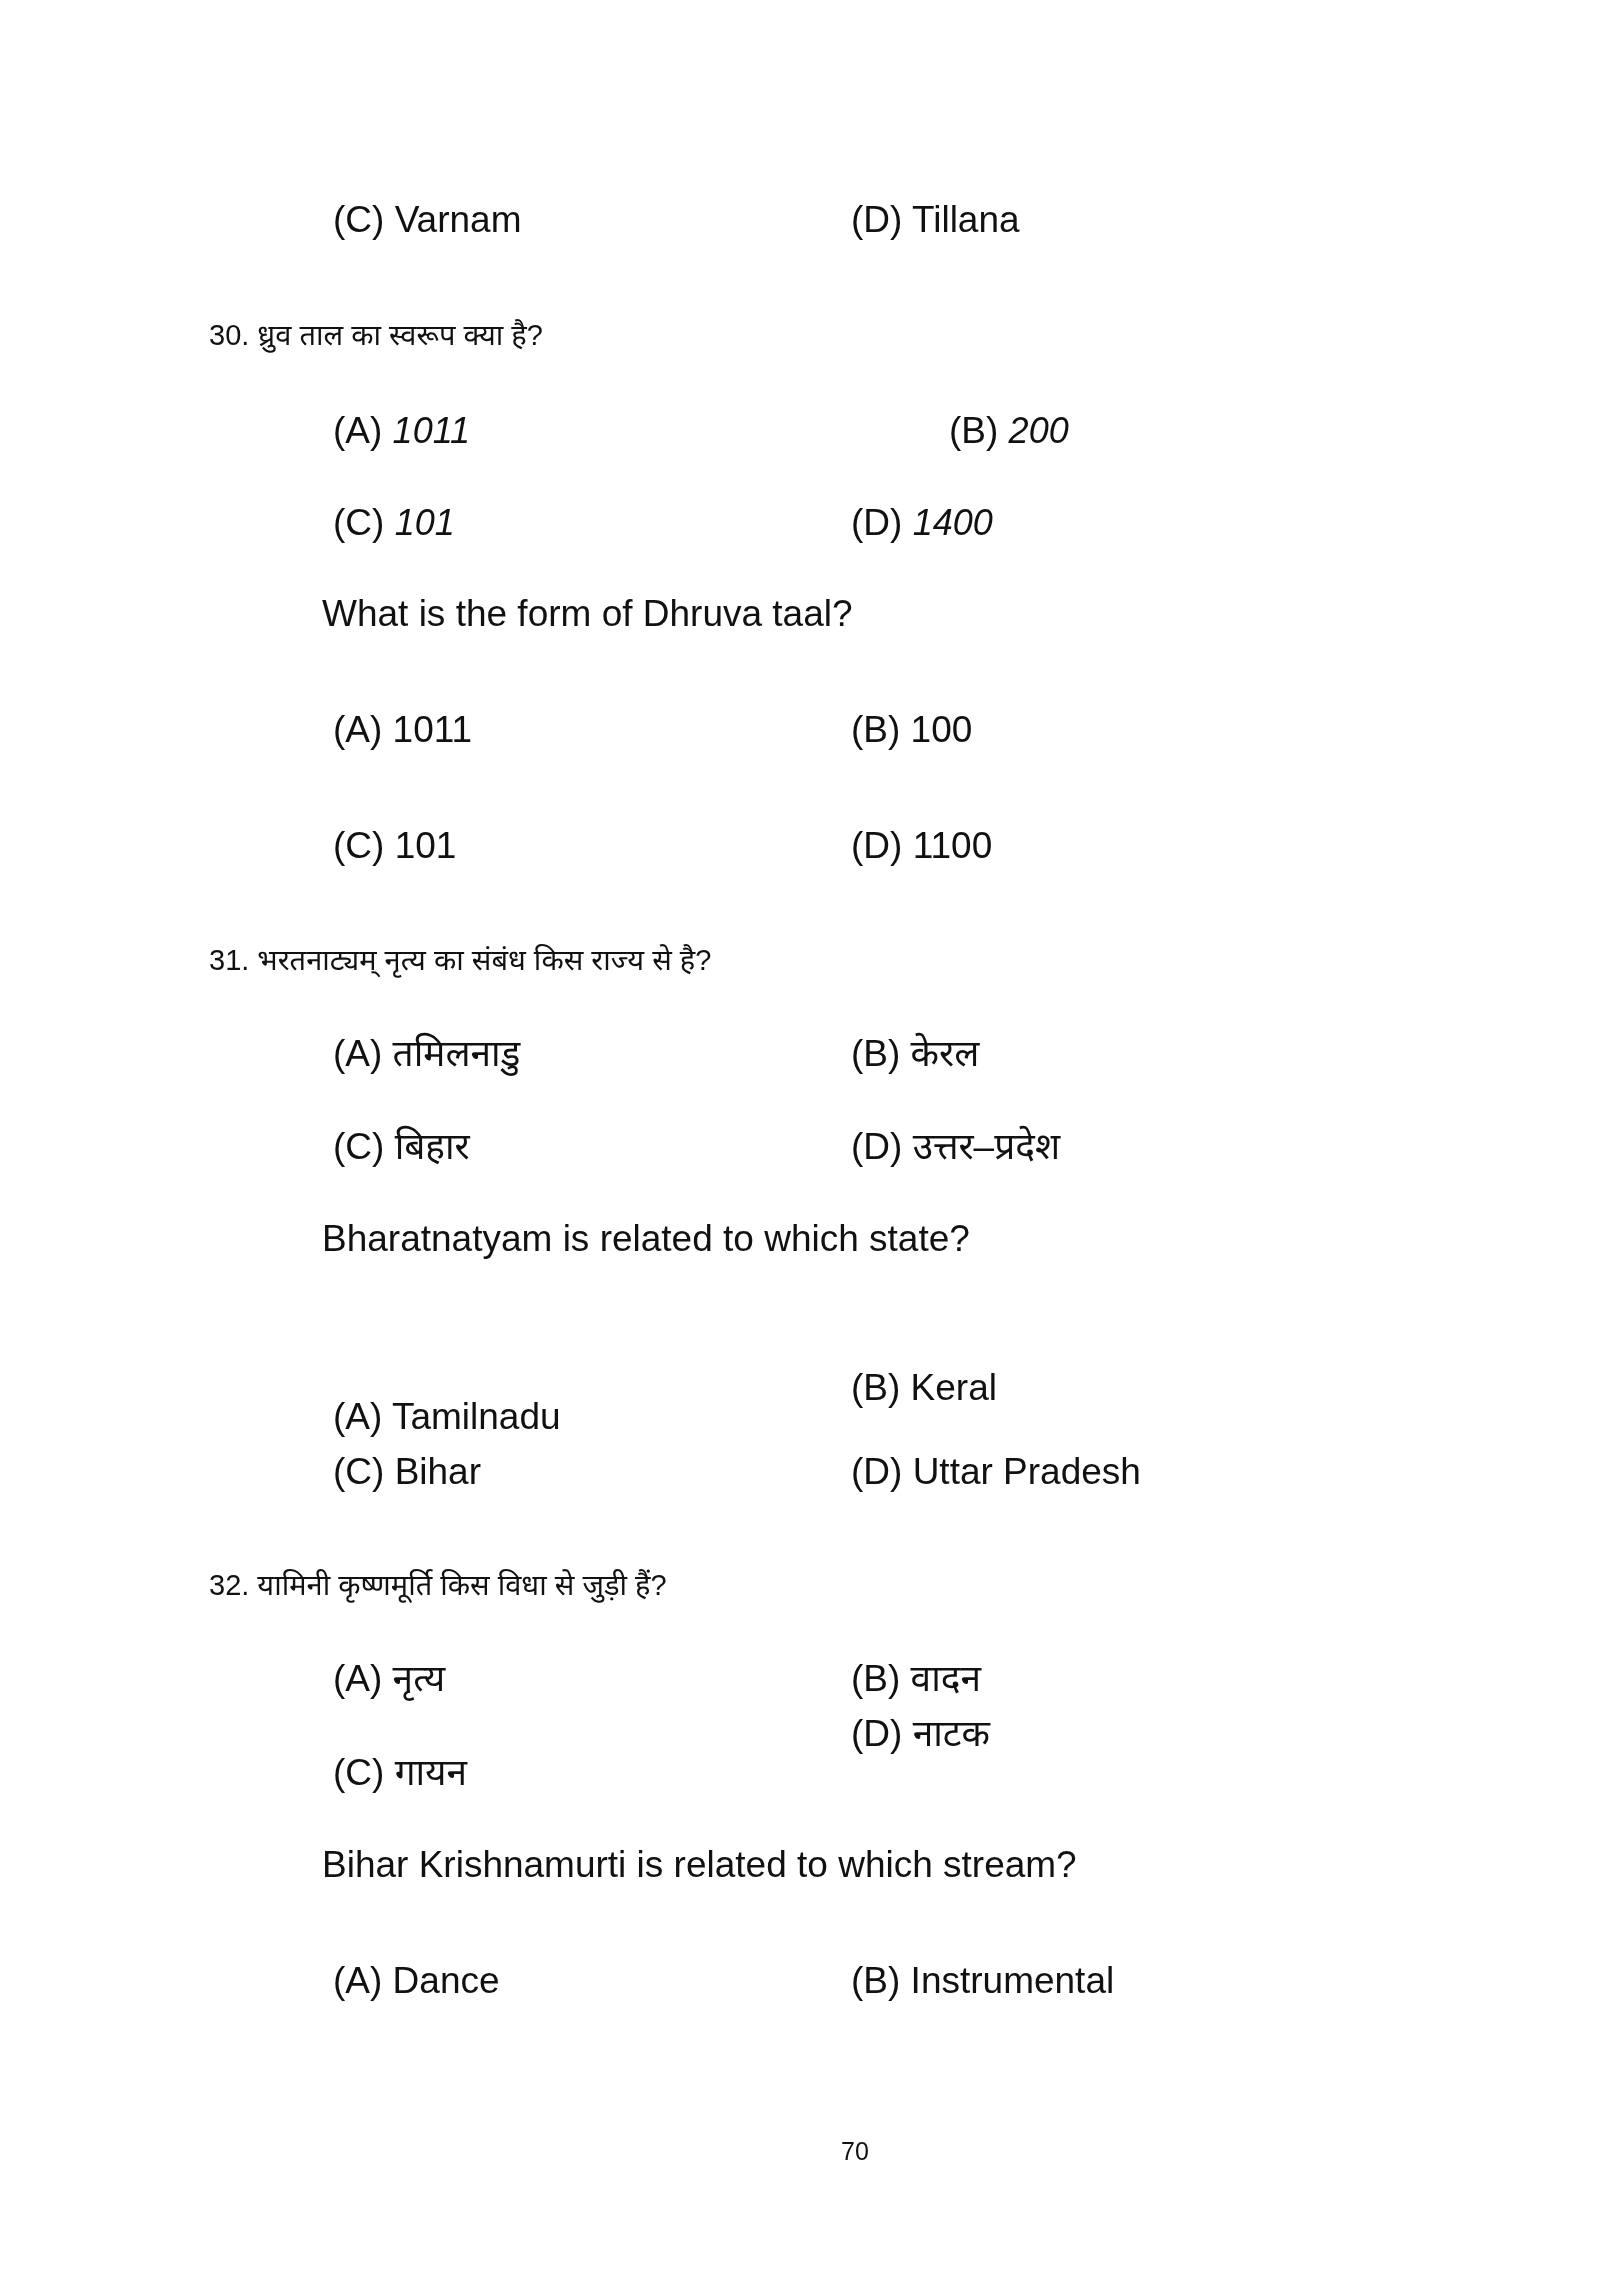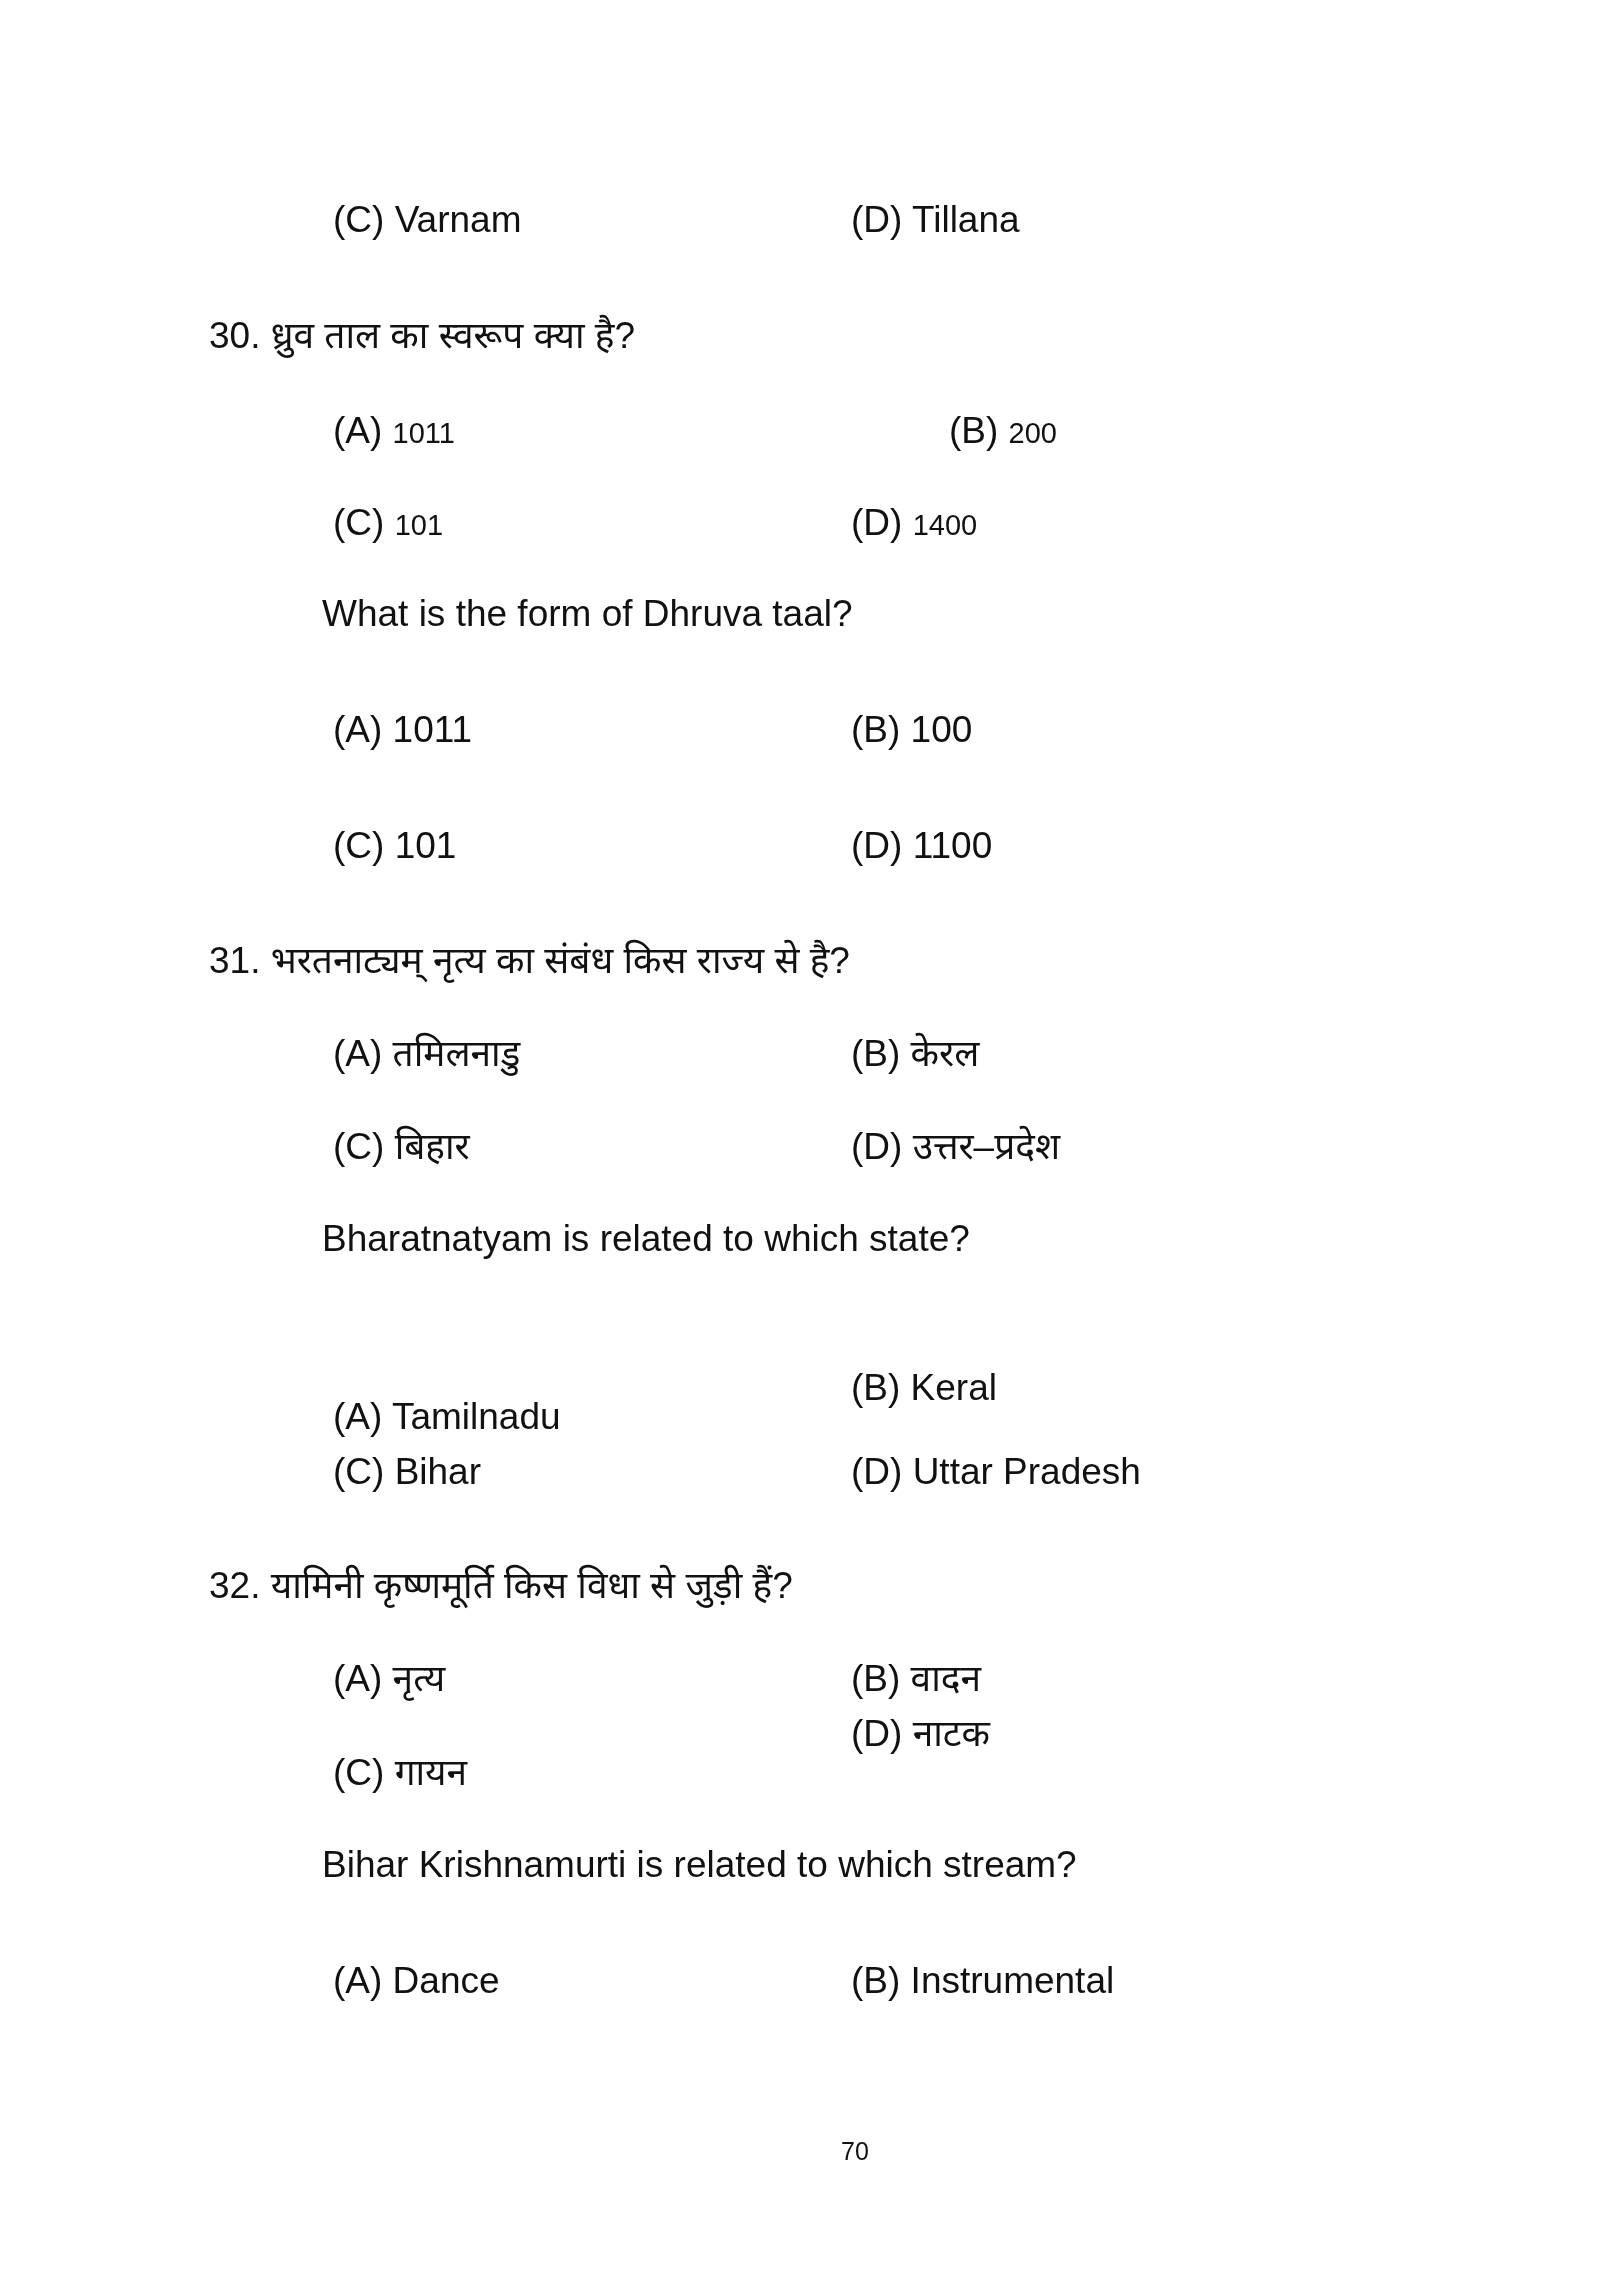--- a/index.html
+++ b/index.html
@@ -1,20 +1,20 @@
 <!DOCTYPE html>
 <html><head>
 <meta charset="utf-8">
 <style>
   html, body { margin: 0; padding: 0; background: #ffffff; }
   body { width: 1621px; height: 2293px; position: relative; font-family: "Liberation Sans", "DejaVu Sans", sans-serif; color: #111; }
   .line { position: absolute; font-size: 37px; line-height: 43px; white-space: nowrap; }
-  .q { left: 209px; font-size: 37px; }
+  .q { left: 209px; font-size: 29px; }
   .opt { font-size: 37px; }
-  .small { font-size: 29px; }
+  .small { font-size: 36px; font-style: italic; }
   .colA { left: 333px; }
   .colB { left: 851px; }
   .colB2 { left: 949px; }
   .eng { left: 322px; }
   .page-num { position: absolute; left: 841px; top: 2137px; font-size: 25px; }
 </style>
 </head>
 <body>
 
 <div class="line opt colA" style="top:198px">(C) Varnam</div>

